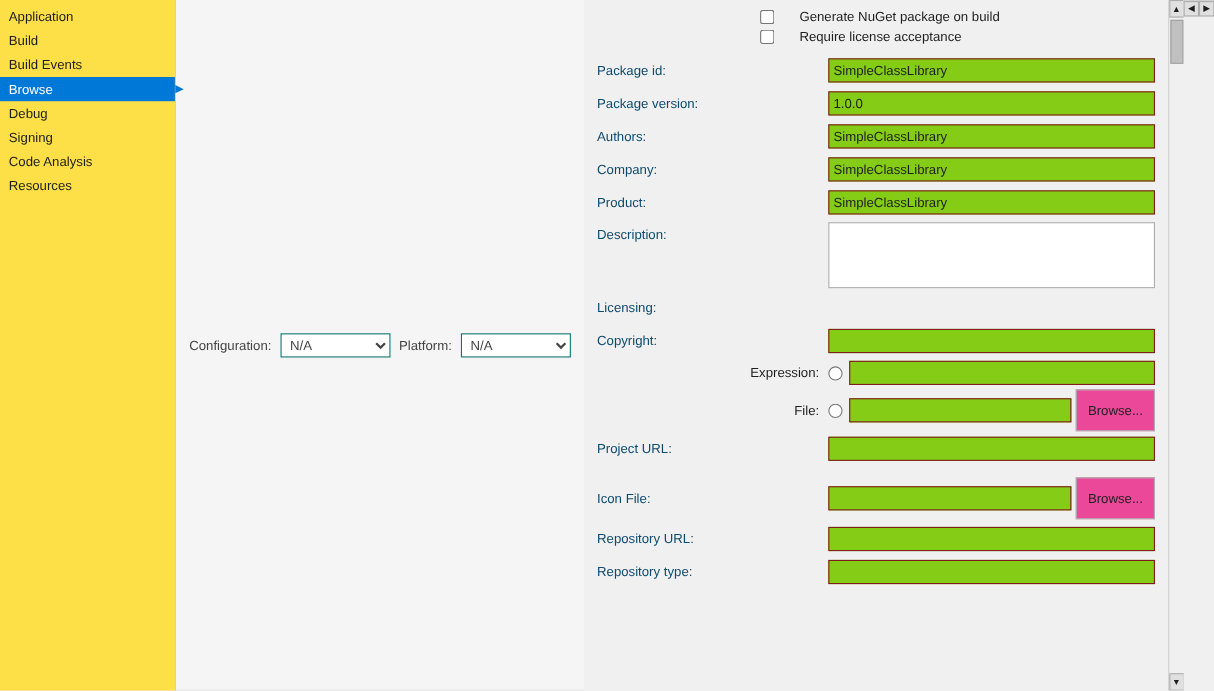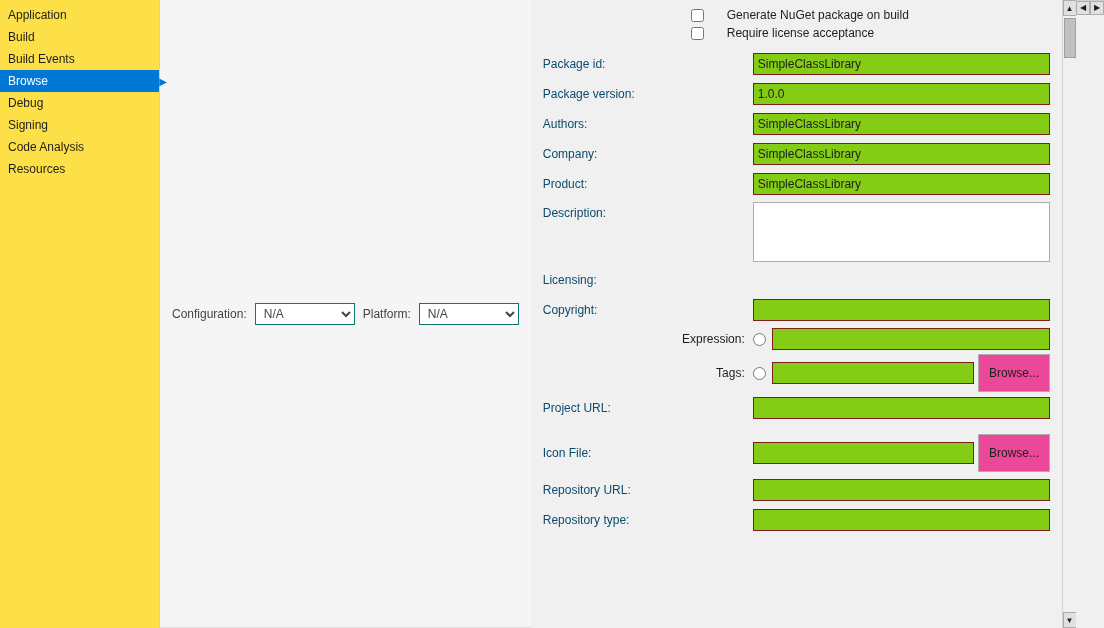--- a/index.html
+++ b/index.html
@@ -408,21 +408,21 @@
 
         <div class="radio-row">
           <div class="radio-label">Expression:</div>
           <div class="radio-content">
             <input type="radio" name="licensing" style="">
             <input type="text" class="form-input" style="">
           </div>
         </div>
 
         <div class="radio-row">
-          <div class="radio-label">Tags:</div>
+          <div class="radio-label">File:</div>
           <div class="radio-content">
             <input type="radio" name="licensing" style="">
             <div class="file-row">
               <input type="text" class="form-input" style="">
               <button class="browse-btn">Browse...</button>
             </div>
           </div>
         </div>
 
         <div class="form-row">

